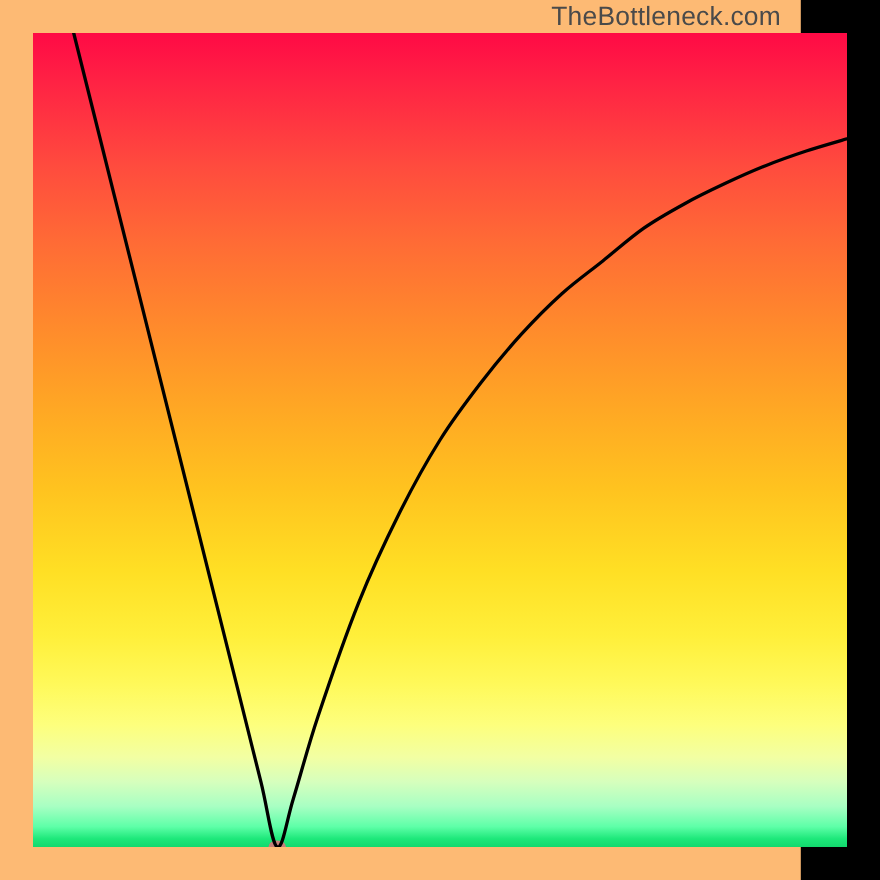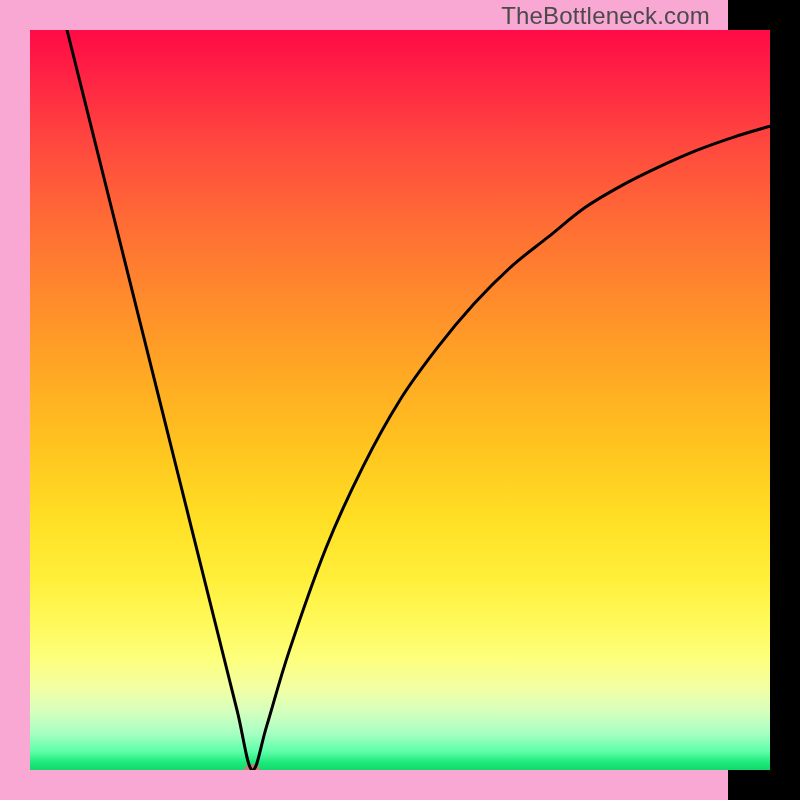--- a/index.html
+++ b/index.html
@@ -8,21 +8,21 @@
     width: 800px;
     height: 800px;
     background: #000000;
     overflow: hidden;
     font-family: Arial, Helvetica, sans-serif;
   }
   .frame {
     position: relative;
     width: 728px;
     height: 800px;
-    background: #f9a8d4;
+    background: #fdba74;
   }
   .watermark {
     position: absolute;
     top: 2px;
     right: 18px;
     color: #4a4a4a;
     font-size: 24px;
     font-weight: 400;
     letter-spacing: 0.2px;
     z-index: 20;

